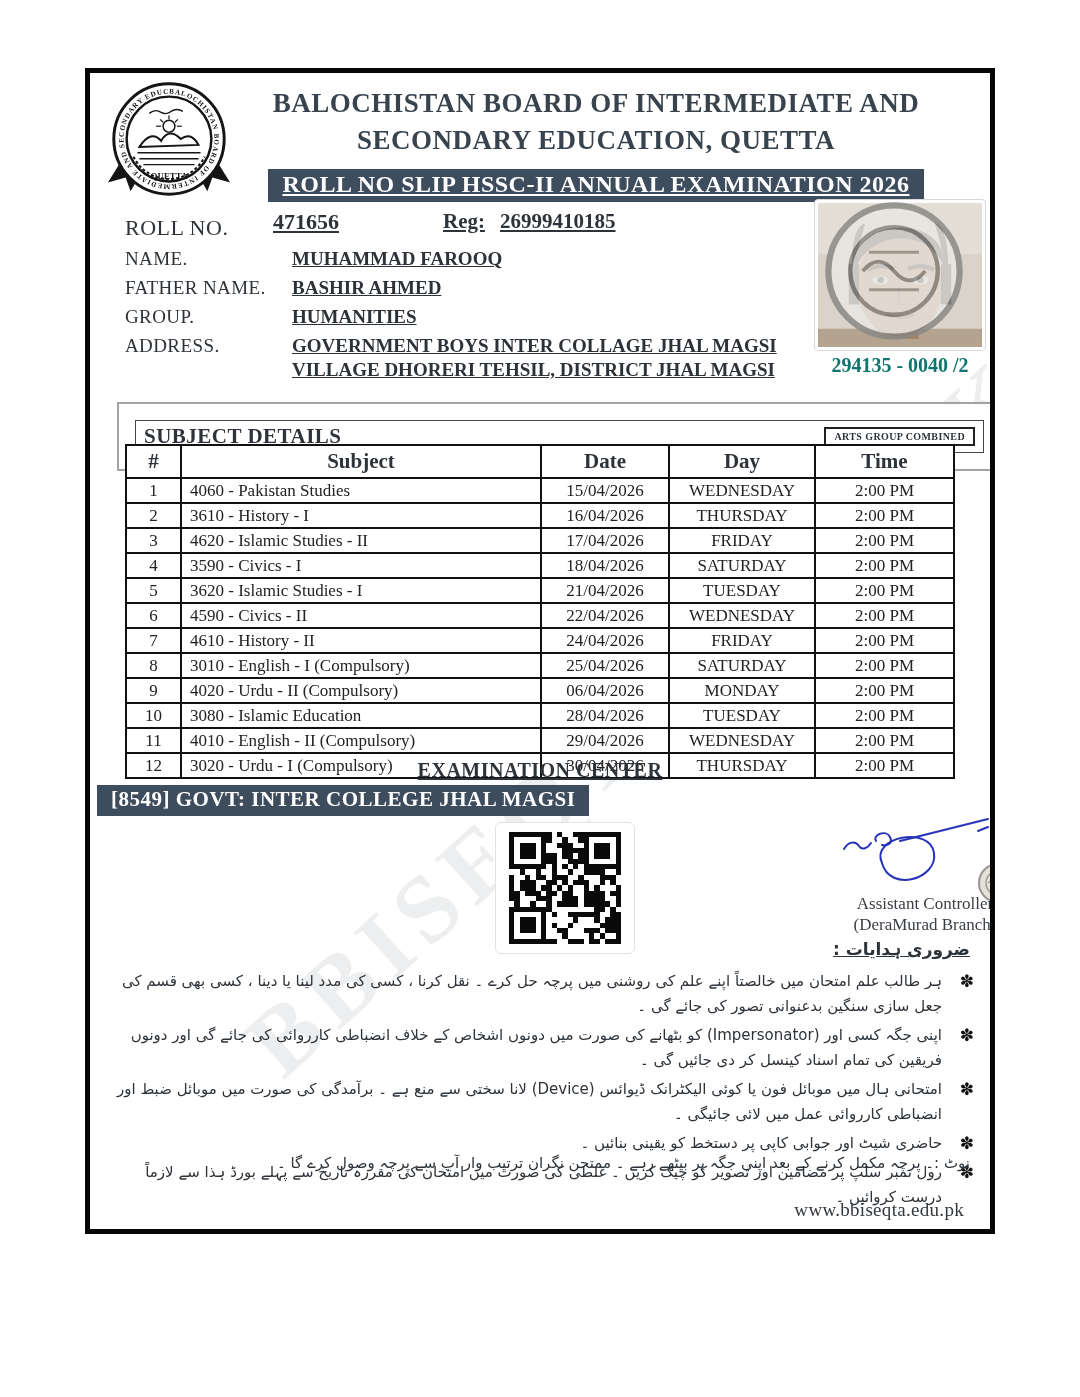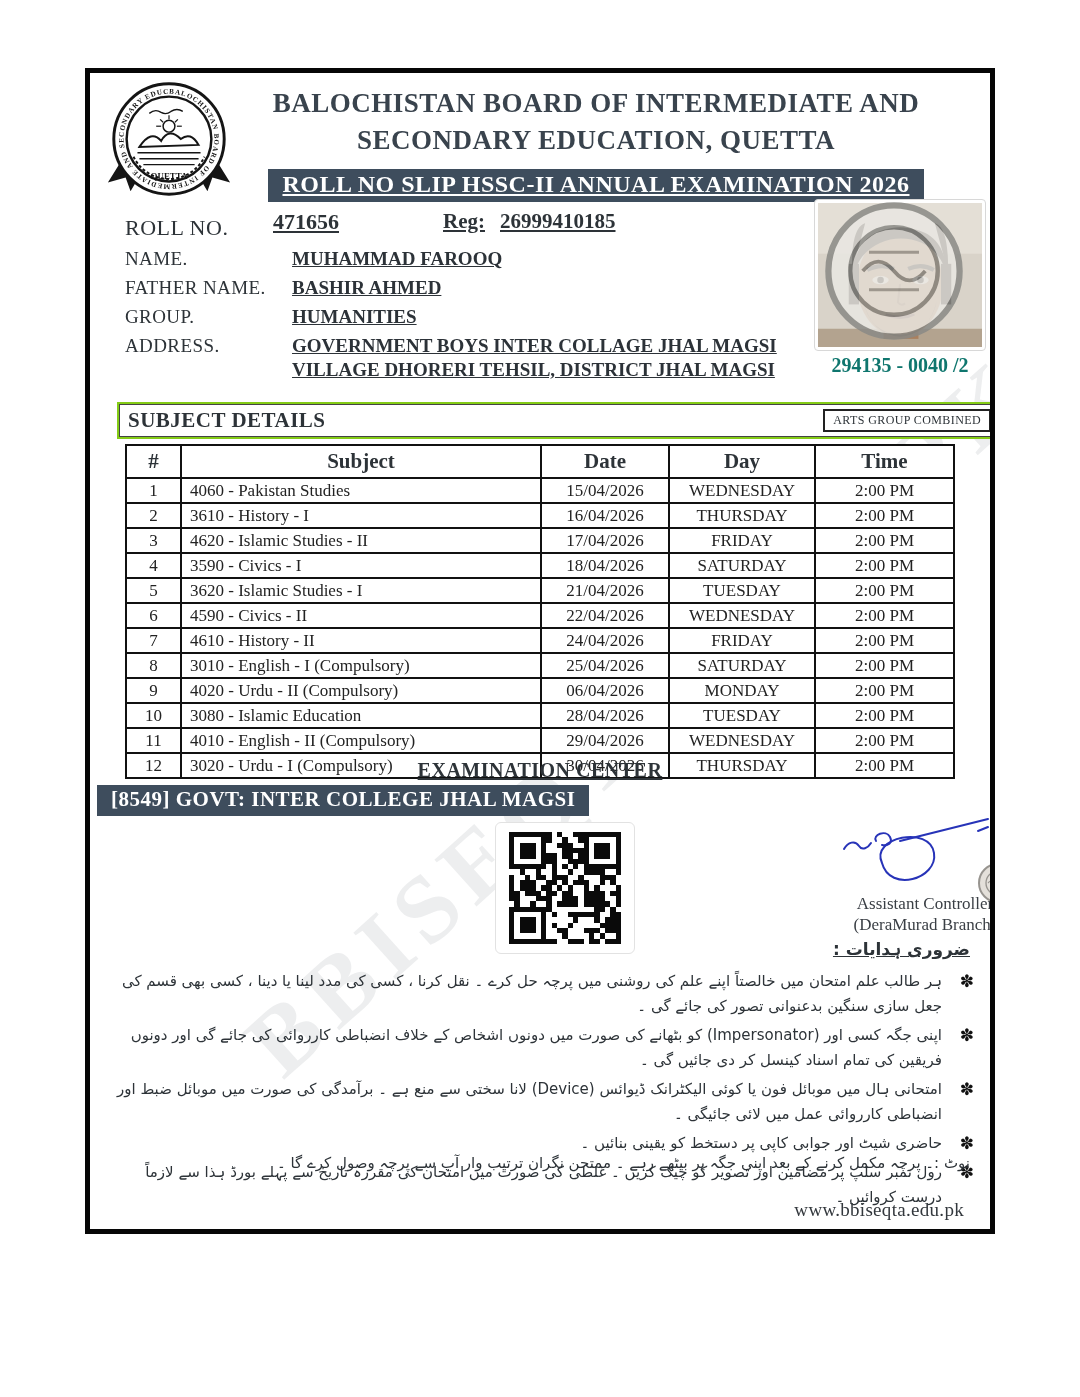--- a/index.html
+++ b/index.html
@@ -37,24 +37,24 @@
   .photo-block{position:absolute;left:722px;top:126px;width:176px;text-align:center;}
   .photo-frame{width:164px;height:144px;margin:0 auto;background:#fff;border:1px solid #d8d8d8;border-radius:4px;padding:3px;position:relative;}
   .photo-frame svg{display:block;width:100%;height:100%;}
   .photo-number{margin-top:3px;font-size:20px;font-weight:bold;color:#0f766e;}
   .photo-stamp{position:absolute;right:6px;bottom:4px;width:48px;height:48px;opacity:.85;}
   
   .fields{position:absolute;left:35px;top:174px;width:675px;display:grid;grid-template-columns:167px 1fr;row-gap:5px;font-size:19px;}
   .field-label{letter-spacing:.4px;line-height:24px;padding-right:10px;}
   .field-value{font-weight:bold;text-decoration:underline;line-height:24px;color:#2c3238;}
   
-  .subject-box{position:absolute;left:27px;top:329px;width:885px;border:2px solid #84cc16;padding:0;box-sizing:border-box;background:#fff;}
+  .subject-box{position:absolute;left:27px;top:329px;width:885px;border:2px solid #a3a3a3;padding:16px;box-sizing:border-box;background:#fff;}
   .subject-box-inner{border:1px solid #444;display:flex;align-items:center;justify-content:space-between;padding:3px 8px;}
   .subject-title{font-size:21px;font-weight:bold;letter-spacing:.5px;}
-  .group-tag{border:2px solid #222;font-size:12px;font-weight:normal;padding:2px 8px;letter-spacing:.4px;}
+  .group-tag{border:2px solid #222;font-size:10px;font-weight:bold;padding:2px 8px;letter-spacing:.4px;}
   
   table.subjects{position:absolute;left:35px;top:371px;width:828px;border-collapse:collapse;table-layout:fixed;background:#fff;}
   table.subjects th{font-size:21px;font-weight:bold;padding:3px 0;border:2px solid #111;}
   table.subjects th.col-subject{text-align:center;}
   table.subjects td{font-size:17px;padding:1px 4px;border:2px solid #111;text-align:center;height:21px;color:#222;}
   table.subjects td.cell-subject{text-align:left;padding-left:8px;}
   
   .exam-heading{position:absolute;left:0;top:686px;width:100%;text-align:center;font-size:20px;font-weight:bold;text-decoration:underline;letter-spacing:.5px;}
   .center-banner-wrap{position:absolute;left:7px;top:712px;width:100%;text-align:left;}
   .center-banner{display:inline-block;background:#3e4d5d;color:#fff;font-size:21px;font-weight:bold;padding:2px 14px 4px 14px;letter-spacing:.5px;}

